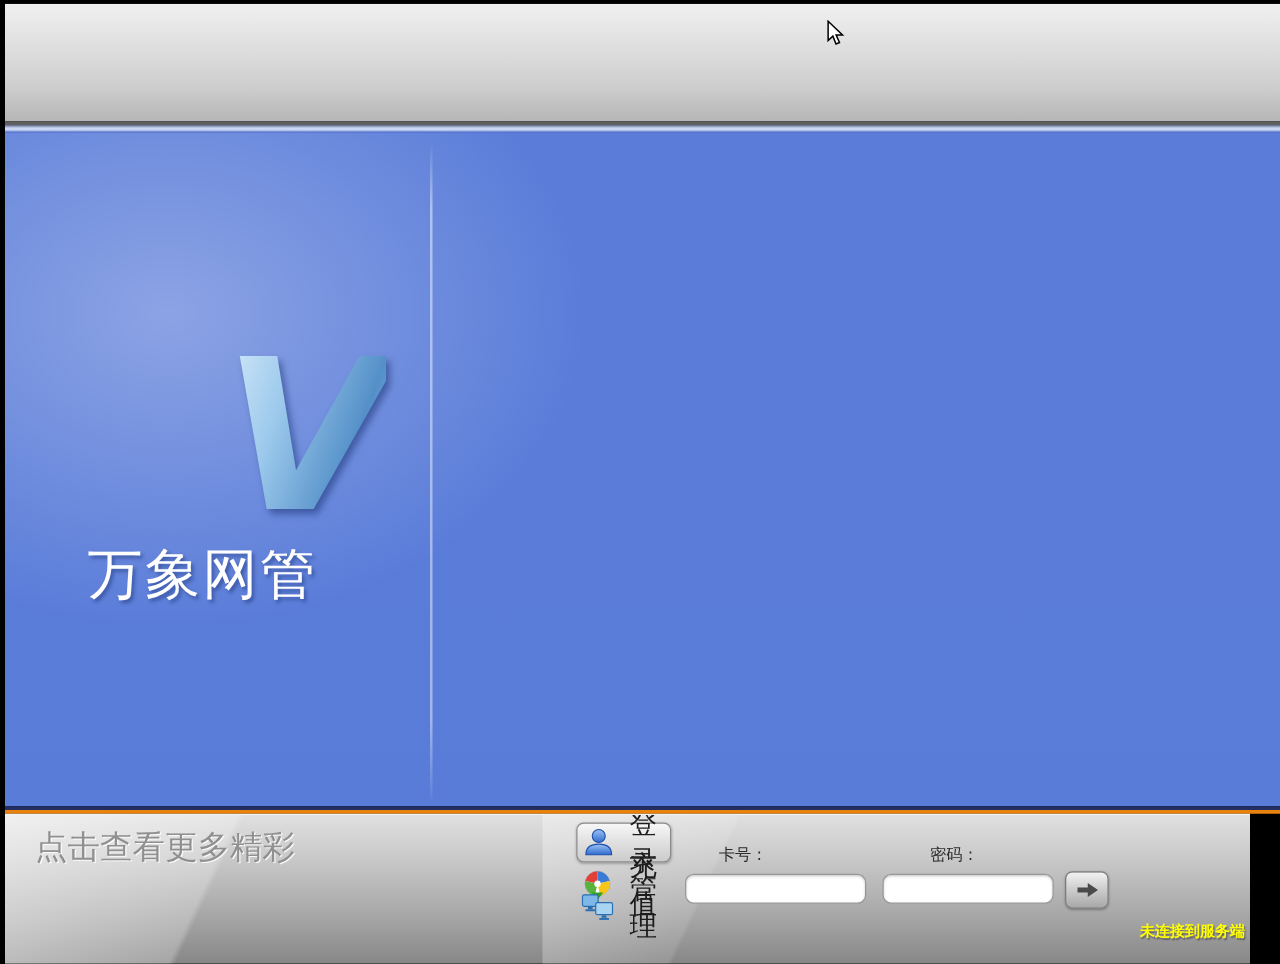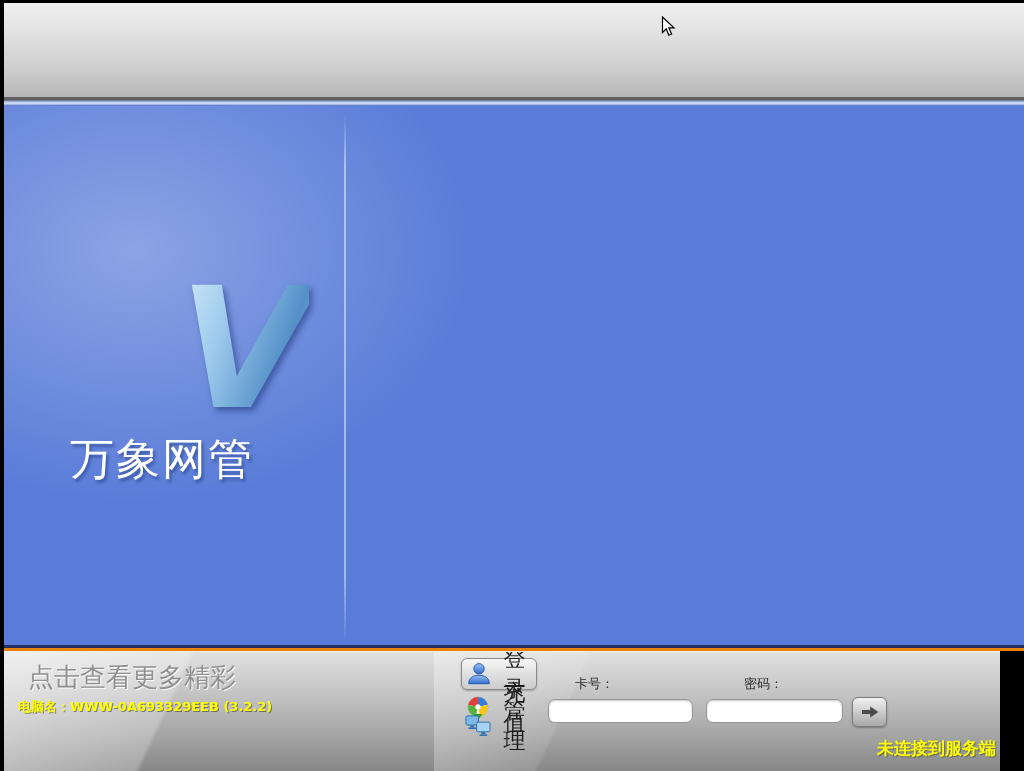--- a/index.html
+++ b/index.html
@@ -49,21 +49,21 @@
     border-top:1px solid #f2f2f2;}
   .sheen-a{position:absolute;left:-60px;top:-10px;width:500px;height:150px;
     background:linear-gradient(115deg,rgba(255,255,255,0.6) 0%,rgba(255,255,255,0.25) 44%,rgba(255,255,255,0) 45%);}
   .sheen-b{position:absolute;left:430px;top:-10px;width:330px;height:150px;
     background:linear-gradient(115deg,rgba(255,255,255,0.35) 0%,rgba(255,255,255,0.12) 40%,rgba(255,255,255,0) 41%);}
 
   .promo{position:absolute;left:24px;top:8px;font-size:26px;color:#909090;
     text-shadow:1px 1px 0 rgba(255,255,255,0.85);}
   .computer-name{position:absolute;left:14px;top:46px;font-size:13px;font-weight:bold;color:#ffff00;
     text-shadow:1px 1px 0 rgba(0,0,0,0.4);white-space:nowrap;}
-  .conn-status{position:absolute;right:4px;top:85px;font-size:17px;font-weight:bold;color:#ffff00;
+  .conn-status{position:absolute;right:4px;top:85px;font-size:12px;font-weight:bold;color:#ffff00;
     text-shadow:1px 1px 1px rgba(0,0,0,0.35);}
 
   
   .act-btn{position:absolute;left:457px;width:76px;height:32px;display:flex;align-items:center;
     gap:5px;padding:0 4px;box-sizing:border-box;cursor:pointer;background:transparent;border:none;}
   .act-btn.raised{border:1px solid #8a8a8a;border-radius:6px;
     background:linear-gradient(180deg,#f7f7f7 0%,#e2e2e2 45%,#cccccc 100%);
     box-shadow:0 1px 2px rgba(0,0,0,0.25);}
   .act-login{top:6px;}
   .act-recharge{top:40px;}
@@ -112,21 +112,20 @@
   </div>
 
   <div class="sep-navy"></div>
   <div class="sep-orange"></div>
 
   <div class="footer">
     <div class="sheen-a"></div>
     <div class="sheen-b"></div>
 
     <div class="promo">点击查看更多精彩</div>
-    <div class="computer-name">电脑名：WWW-0A693329EEB (3.2.2)</div>
 
     <button class="act-btn raised act-login">
       <span class="act-icon">
         <svg viewBox="0 0 24 24" width="26" height="26">
           <defs>
             <linearGradient id="pg" x1="0" y1="0" x2="0" y2="1">
               <stop offset="0" stop-color="#9cc2f2"></stop>
                 <stop offset="1" stop-color="#2f6cd0"></stop>
             </linearGradient>
           </defs>

